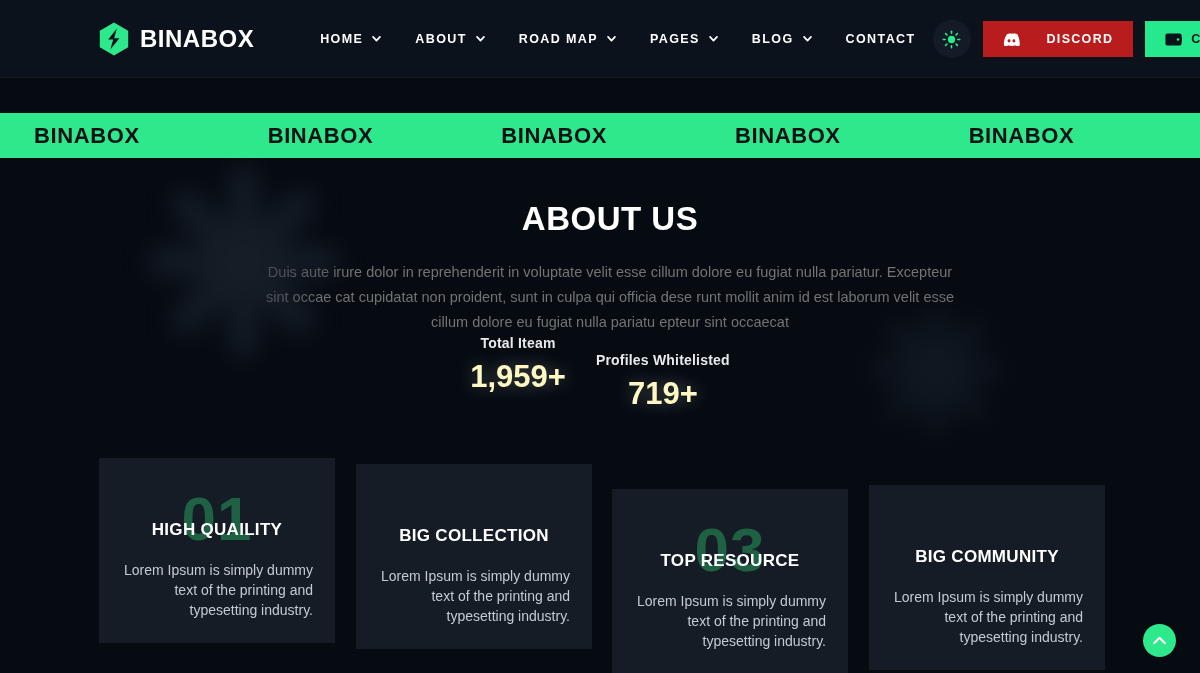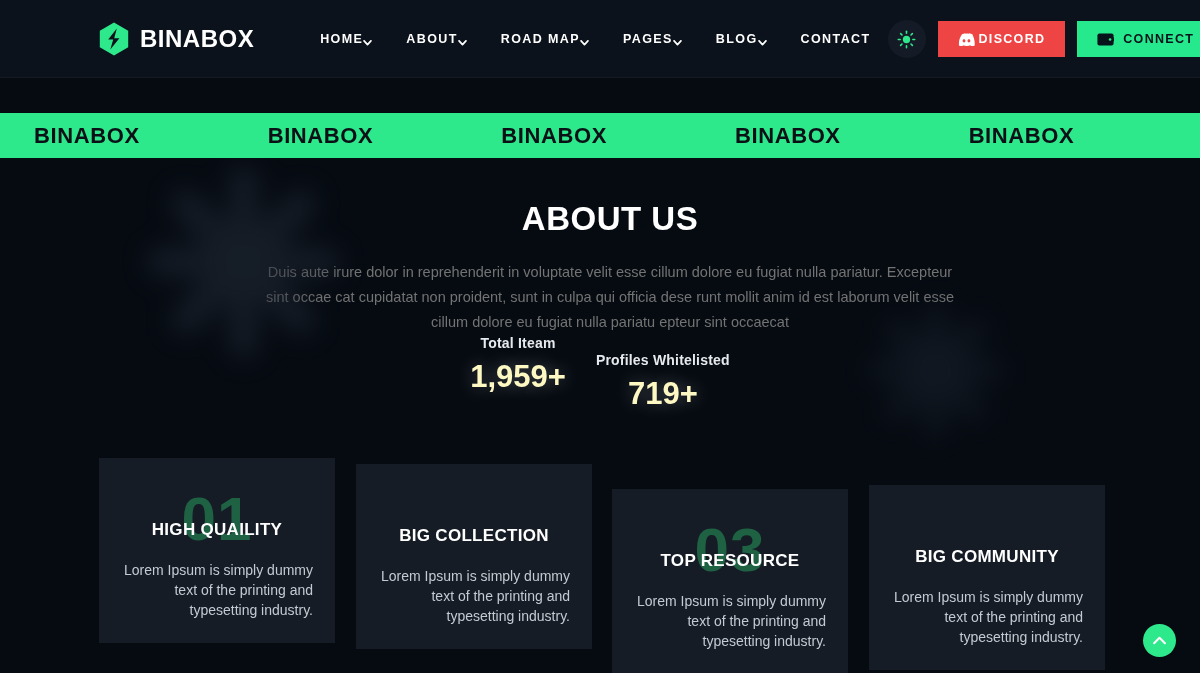--- a/index.html
+++ b/index.html
@@ -23,36 +23,36 @@
     background:rgba(255,255,255,0.04);
   }
   .brand { display:flex; align-items:center; gap:11px; margin-left:99px; }
   .logo-mark { width:30px; height:34px; display:block; }
   .brand-name {
     color:#ffffff; font-size:24px; font-weight:700; letter-spacing:0.5px;
   }
 
   .nav { display:flex; align-items:center; gap:0; margin-left:49px; }
   .nav-item {
-    display:flex; align-items:flex-end; gap:0;
+    display:flex; align-items:center; gap:9px;
     color:#ffffff; font-size:12.5px; font-weight:700;
     letter-spacing:1.4px; padding:0 17px; cursor:pointer;
     white-space:nowrap;
   }
   .caret { width:9px; height:6px; display:block; }
 
   .header-right { display:flex; align-items:center; gap:12px; margin-left:auto; margin-right:96px; }
   .theme-toggle {
     width:38px; height:38px; border-radius:50%;
     background:#141b26; display:flex; align-items:center; justify-content:center;
     cursor:pointer;
   }
   .btn-discord {
-    height:36px; background:#ef4444; color:#fff;
-    display:flex; align-items:center; gap:4px;
+    height:36px; background:#b91c1c; color:#fff;
+    display:flex; align-items:center; gap:27px;
     padding:0 20px; font-size:12.5px; font-weight:700; letter-spacing:1.3px;
     cursor:pointer;
   }
   .btn-connect {
     height:36px; background:#25e98c; color:#07131a;
     display:flex; align-items:center; gap:9px;
     padding:0 20px; font-size:12.5px; font-weight:700; letter-spacing:1.3px;
     cursor:pointer;
   }
 

